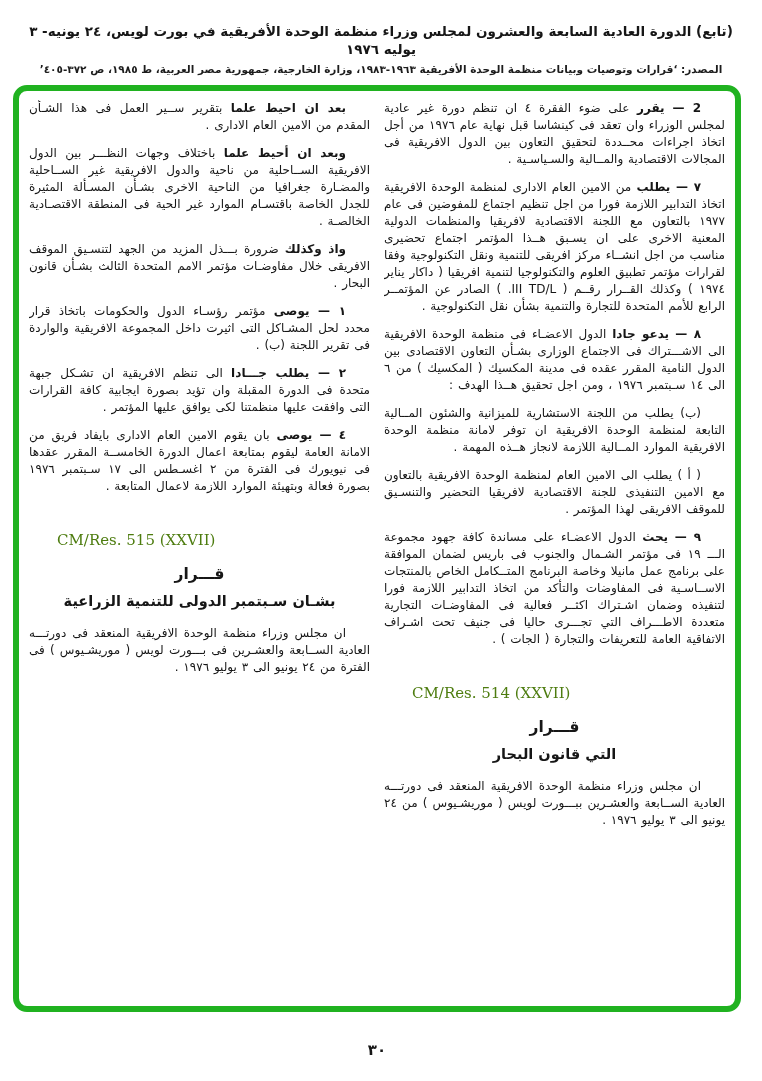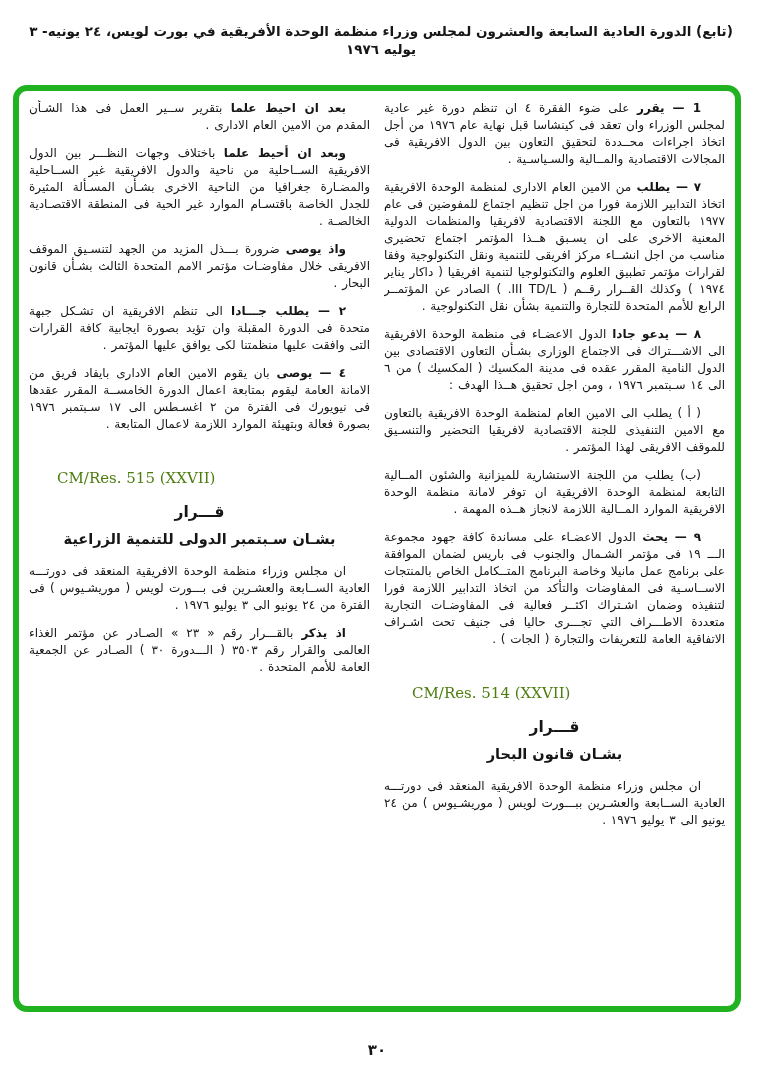--- a/index.html
+++ b/index.html
@@ -97,49 +97,50 @@
     margin-top: 32px;
   }
 </style>
 </head>
 <body>
 
 <div class="page">
 
   <div class="hdr">
     <div class="hdr-title">(تابع) الدورة العادية السابعة والعشرون لمجلس وزراء منظمة الوحدة الأفريقية في بورت لويس، ٢٤ يونيه- ٣ يوليه ١٩٧٦</div>
+    <div class="hdr-source">المصدر: ‘قرارات وتوصيات وبيانات منظمة الوحدة الأفريقية ١٩٦٣-١٩٨٣، وزارة الخارجية، جمهورية مصر العربية، ط ١٩٨٥، ص ٣٧٢-٤٠٥’</div>
   </div>
 
   <div class="frame">
     <div class="cols">
 
       <div class="col">
-        <p class="para"><span class="lead">1 — يقرر</span><span> على ضوء الفقرة ٤ ان تنظم دورة غير عادية لمجلس الوزراء وان تعقد فى كينشاسا قبل نهاية عام ١٩٧٦ من أجل اتخاذ اجراءات محــددة لتحقيق التعاون بين الدول الافريقية فى المجالات الاقتصادية والمــالية والسـياسـية .</span></p>
+        <p class="para"><span class="lead">2 — يقرر</span><span> على ضوء الفقرة ٤ ان تنظم دورة غير عادية لمجلس الوزراء وان تعقد فى كينشاسا قبل نهاية عام ١٩٧٦ من أجل اتخاذ اجراءات محــددة لتحقيق التعاون بين الدول الافريقية فى المجالات الاقتصادية والمــالية والسـياسـية .</span></p>
         <p class="para"><span class="lead">٧ — يطلب</span><span> من الامين العام الادارى لمنظمة الوحدة الافريقية اتخاذ التدابير اللازمة فورا من اجل تنظيم اجتماع للمفوضين فى عام ١٩٧٧ بالتعاون مع اللجنة الاقتصادية لافريقيا والمنظمات الدولية المعنية الاخرى على ان يسـبق هــذا المؤتمر اجتماع تحضيرى مناسب من اجل انشــاء مركز افريقى للتنمية ونقل التكنولوجية وفقا لقرارات مؤتمر تطبيق العلوم والتكنولوجيا لتنمية افريقيا ( داكار يناير ١٩٧٤ ) وكذلك القــرار رقــم ( III TD/L. ) الصادر عن المؤتمــر الرابع للأمم المتحدة للتجارة والتنمية بشأن نقل التكنولوجية .</span></p>
         <p class="para"><span class="lead">٨ — يدعو جادا</span><span> الدول الاعضـاء فى منظمة الوحدة الافريقية الى الاشـــتراك فى الاجتماع الوزارى بشـأن التعاون الاقتصادى بين الدول النامية المقرر عقده فى مدينة المكسيك ( المكسيك ) من ٦ الى ١٤ سـبتمبر ١٩٧٦ ، ومن اجل تحقيق هــذا الهدف :</span></p>
+        <p class="para"><span class="lead"></span><span>(ب) يطلب من اللجنة الاستشارية للميزانية والشئون المــالية التابعة لمنظمة الوحدة الافريقية ان توفر لامانة منظمة الوحدة الافريقية الموارد المــالية اللازمة لانجاز هــذه المهمة .</span></p>
         <p class="para"><span class="lead"></span><span>( أ ) يطلب الى الامين العام لمنظمة الوحدة الافريقية بالتعاون مع الامين التنفيذى للجنة الاقتصادية لافريقيا التحضير والتنسـيق للموقف الافريقى لهذا المؤتمر .</span></p>
-        <p class="para"><span class="lead"></span><span>(ب) يطلب من اللجنة الاستشارية للميزانية والشئون المــالية التابعة لمنظمة الوحدة الافريقية ان توفر لامانة منظمة الوحدة الافريقية الموارد المــالية اللازمة لانجاز هــذه المهمة .</span></p>
         <p class="para"><span class="lead">٩ — يحث</span><span> الدول الاعضـاء على مساندة كافة جهود مجموعة الـــ ١٩ فى مؤتمر الشـمال والجنوب فى باريس لضمان الموافقة على برنامج عمل مانيلا وخاصة البرنامج المتــكامل الخاص بالمنتجات الاســاسـية فى المفاوضات والتأكد من اتخاذ التدابير اللازمة فورا لتنفيذه وضمان اشـتراك اكثــر فعالية فى المفاوضـات التجارية متعددة الاطـــراف التي تجـــرى حاليا فى جنيف تحت اشـراف الاتفاقية العامة للتعريفات والتجارة ( الجات ) .</span></p>
         <div class="rescode">CM/Res. 514 (XXVII)</div>
         <div class="res-title">قـــرار</div>
-        <div class="res-subtitle">بشـان قانون البحار</div>
+        <div class="res-subtitle">التي قانون البحار</div>
         <p class="para"><span class="lead"></span><span>ان مجلس وزراء منظمة الوحدة الافريقية المنعقد فى دورتـــه العادية الســابعة والعشـرين ببـــورت لويس ( موريشـيوس ) من ٢٤ يونيو الى ٣ يوليو ١٩٧٦ .</span></p>
       </div>
 
       <div class="col">
         <p class="para"><span class="lead">بعد ان احيط علما</span><span> بتقرير ســير العمل فى هذا الشـأن المقدم من الامين العام الادارى .</span></p>
         <p class="para"><span class="lead">وبعد ان أحيط علما</span><span> باختلاف وجهات النظـــر بين الدول الافريقية الســاحلية من ناحية والدول الافريقية غير الســاحلية والمضـارة جغرافيا من الناحية الاخرى بشـأن المسـألة المثيرة للجدل الخاصة باقتسـام الموارد غير الحية فى المنطقة الاقتصـادية الخالصـة .</span></p>
-        <p class="para"><span class="lead">واذ يوصى</span><span> ضرورة بـــذل المزيد من الجهد لتنسـيق الموقف الافريقى خلال مفاوضـات مؤتمر الامم المتحدة الثالث بشـأن قانون البحار .</span></p>
+        <p class="para"><span class="lead">واذ وكذلك</span><span> ضرورة بـــذل المزيد من الجهد لتنسـيق الموقف الافريقى خلال مفاوضـات مؤتمر الامم المتحدة الثالث بشـأن قانون البحار .</span></p>
+        <p class="para"><span class="lead">١ — يوصى</span><span> مؤتمر رؤسـاء الدول والحكومات باتخاذ قرار محدد لحل المشـاكل التى اثيرت داخل المجموعة الافريقية والواردة فى تقرير اللجنة (ب) .</span></p>
         <p class="para"><span class="lead">٢ — يطلب جـــادا</span><span> الى تنظم الافريقية ان تشـكل جبهة متحدة فى الدورة المقبلة وان تؤيد بصورة ايجابية كافة القرارات التى وافقت عليها منظمتنا لكى يوافق عليها المؤتمر .</span></p>
         <p class="para"><span class="lead">٤ — يوصى</span><span> بان يقوم الامين العام الادارى بايفاد فريق من الامانة العامة ليقوم بمتابعة اعمال الدورة الخامســة المقرر عقدها فى نيويورك فى الفترة من ٢ اغسـطس الى ١٧ سـبتمبر ١٩٧٦ بصورة فعالة وبتهيئة الموارد اللازمة لاعمال المتابعة .</span></p>
         <div class="rescode">CM/Res. 515 (XXVII)</div>
         <div class="res-title">قـــرار</div>
         <div class="res-subtitle">بشـان سـبتمبر الدولى للتنمية الزراعية</div>
         <p class="para"><span class="lead"></span><span>ان مجلس وزراء منظمة الوحدة الافريقية المنعقد فى دورتـــه العادية الســابعة والعشـرين فى بـــورت لويس ( موريشـيوس ) فى الفترة من ٢٤ يونيو الى ٣ يوليو ١٩٧٦ .</span></p>
-        <p class="para"><span class="lead">اذ يذكر</span><span> بالقـــرار رقم « ٢٣ » الصـادر عن مؤتمر الغذاء العالمى والقرار رقم ٣٥٠٣ ( الـــدورة ٣٠ ) الصـادر عن الجمعية العامة للأمم المتحدة .</span></p>
       </div>
 
     </div>
   </div>
 
   <div class="pageno">٣٠</div>
 
 </div>
 
 </body></html>

